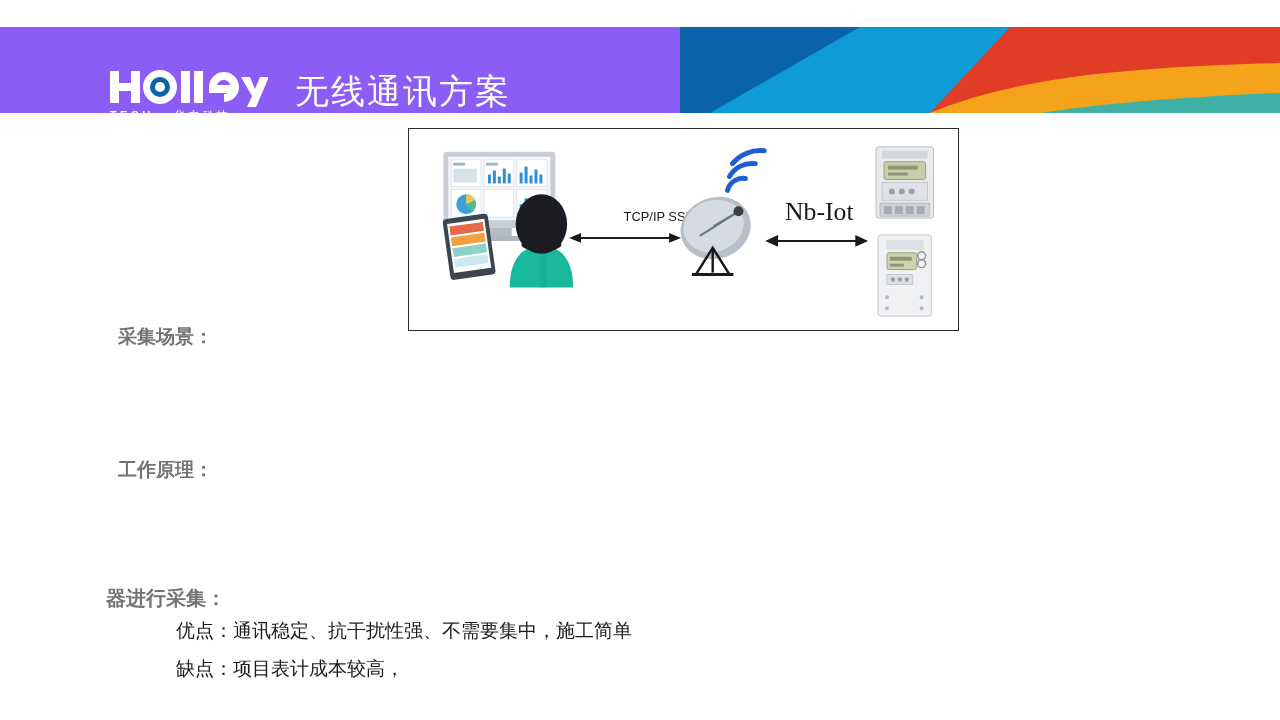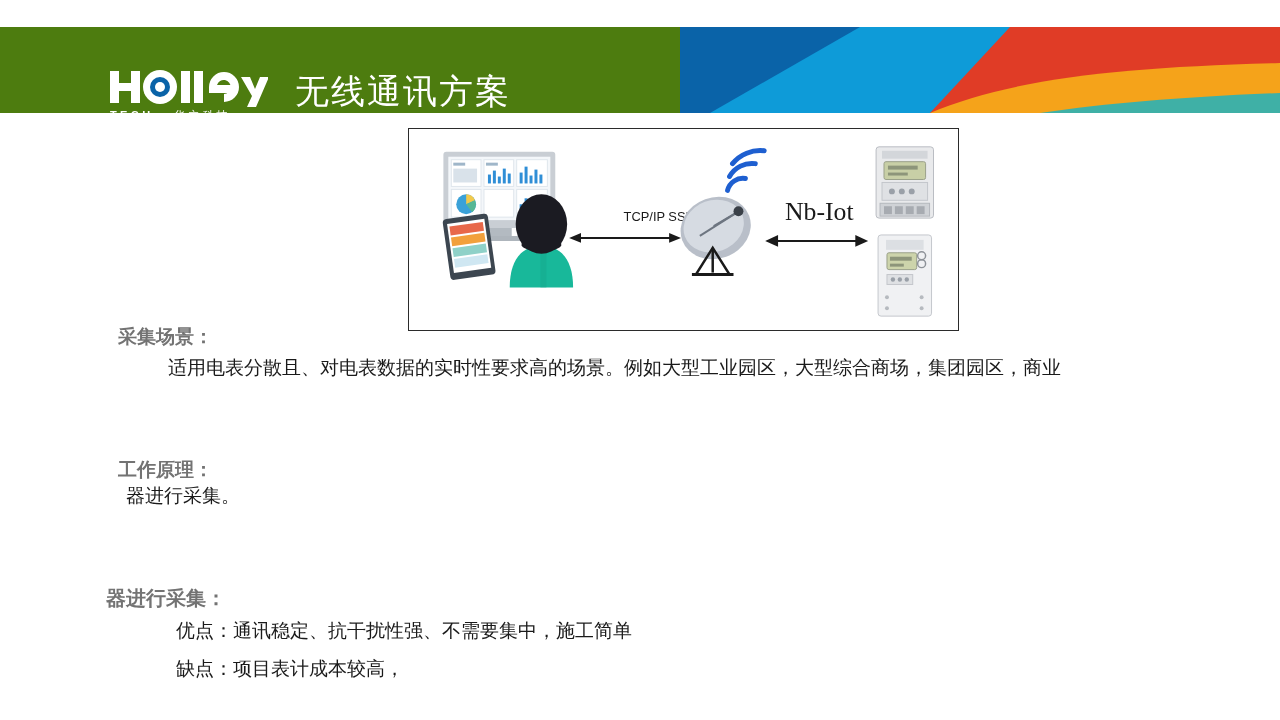--- a/index.html
+++ b/index.html
@@ -5,21 +5,21 @@
   html,body{margin:0;padding:0;}
   body{
     width:1280px;height:720px;
     background:#ffffff;
     font-family:"Liberation Sans","DejaVu Sans",sans-serif;
     overflow:hidden;position:relative;
   }
   
   .header{
     position:absolute;left:0;top:27px;width:1280px;height:86px;
-    background:#4d7c0f;overflow:hidden;
+    background:#8b5cf6;overflow:hidden;
   }
   .header-swoosh{position:absolute;right:0;top:0;width:600px;height:86px;}
   .logo-wrap{
     position:absolute;left:108px;top:40px;width:160px;height:58px;
   }
   .logo-mark{display:block;}
   .header-title{
     position:absolute;left:295px;top:44px;
     color:#ffffff;font-size:34px;line-height:40px;
     letter-spacing:2px;white-space:nowrap;
@@ -221,23 +221,21 @@
       <circle cx="481" cy="170" r="2" fill="#b6babf"></circle>
       <circle cx="516" cy="170" r="2" fill="#b6babf"></circle>
       <circle cx="481" cy="181" r="2" fill="#b6babf"></circle>
       <circle cx="516" cy="181" r="2" fill="#b6babf"></circle>
     </g>
   </svg>
 </div>
 
 <div class="section-head" id="head-scene">采集场景：</div>
 <div class="para" id="para-scene">
-  <span class="para-line">适用电表分散且、对电表数据的实时性要求高的场景。例如大型工业园区，大型综合商场，集团园区，商业</span>
 </div>
 
 <div class="section-head" id="head-principle">工作原理：</div>
 <div class="para" id="para-principle">
-  <span class="para-line second">器进行采集。</span>
 </div>
 
 <div class="section-head" id="head-compare">器进行采集：</div>
 <div class="para" id="para-pros">优点：通讯稳定、抗干扰性强、不需要集中，施工简单</div>
 <div class="para" id="para-cons">缺点：项目表计成本较高，</div>
 
 </body></html>

